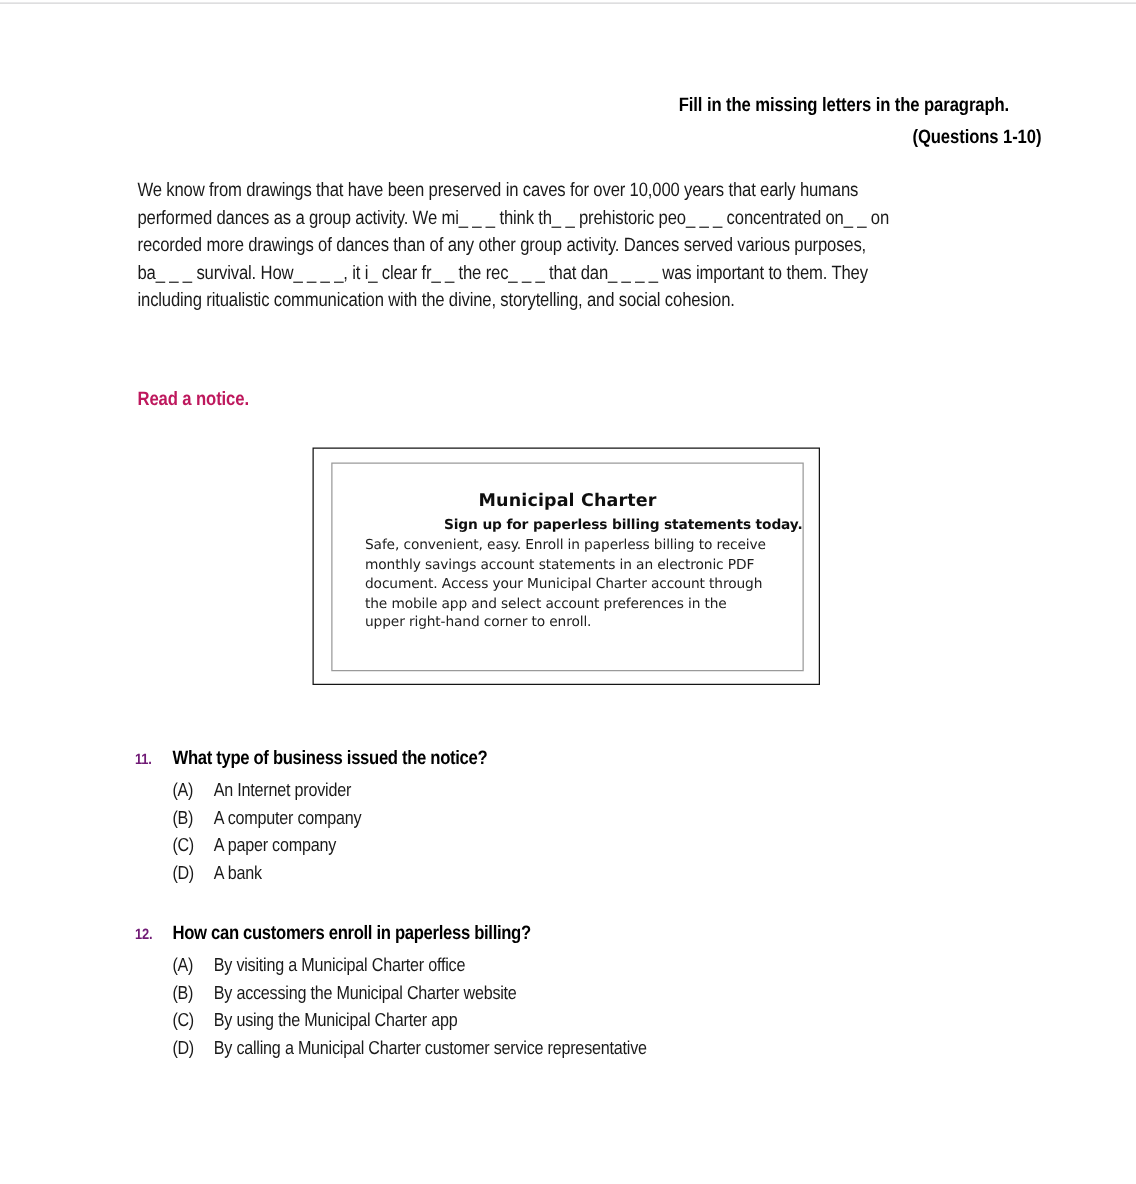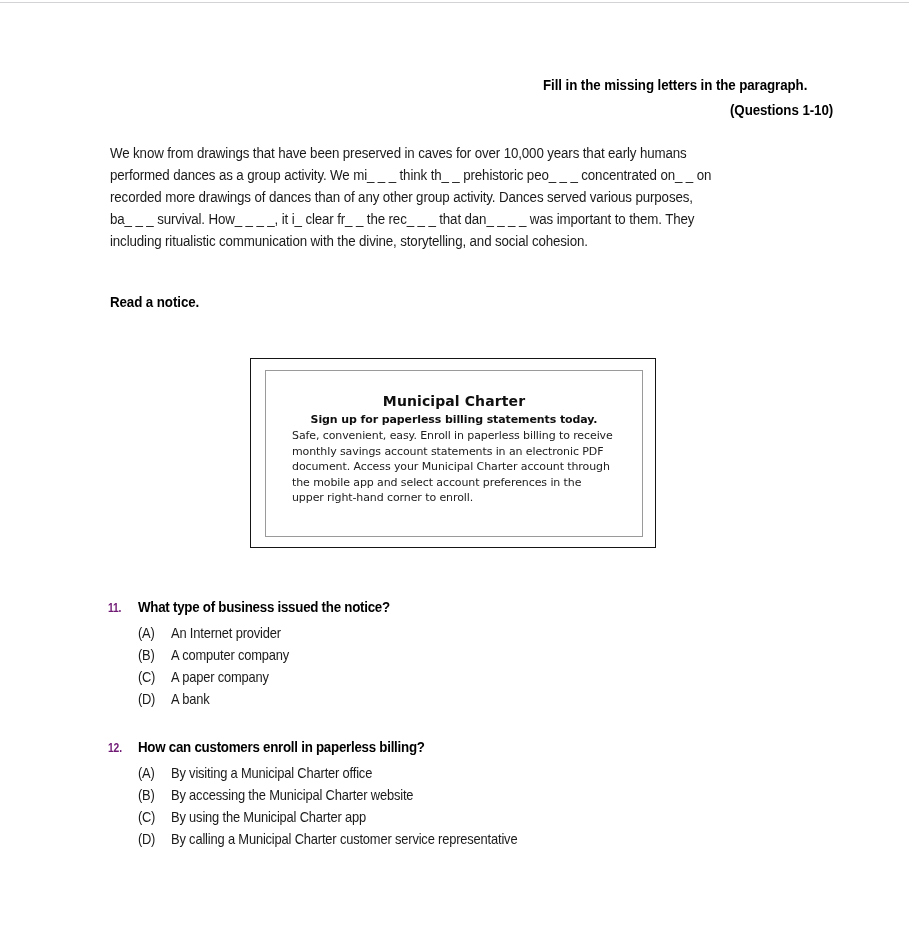--- a/index.html
+++ b/index.html
@@ -67,24 +67,24 @@
     font-size: 15.5px;
     line-height: 22px;
     color: #1a1a1a;
     letter-spacing: -0.15px;
   }
 
   
   .sec-notice-head {
     position: absolute;
     left: 110px;
-    top: 293px;
+    top: 311px;
     font-size: 15.5px;
     font-weight: bold;
-    color: #000000;
+    color: #be185d;
     letter-spacing: -0.1px;
   }
 
   .notice-outer {
     position: absolute;
     left: 250px;
     top: 358px;
     width: 406px;
     height: 190px;
     border: 1.5px solid #151515;
@@ -107,21 +107,21 @@
   }
   .notice-title {
     text-align: center;
     font-size: 14px;
     font-weight: bold;
     color: #0f0f0f;
     margin-top: 22px;
     letter-spacing: 0.1px;
   }
   .notice-subtitle {
-    text-align: center;
+    text-align: right;
     font-size: 11px;
     font-weight: bold;
     color: #0f0f0f;
     margin-top: 4px;
     letter-spacing: -0.1px;
   }
   .notice-text {
     margin: 2px 26px 0 26px;
     font-size: 11px;
     line-height: 15.6px;

